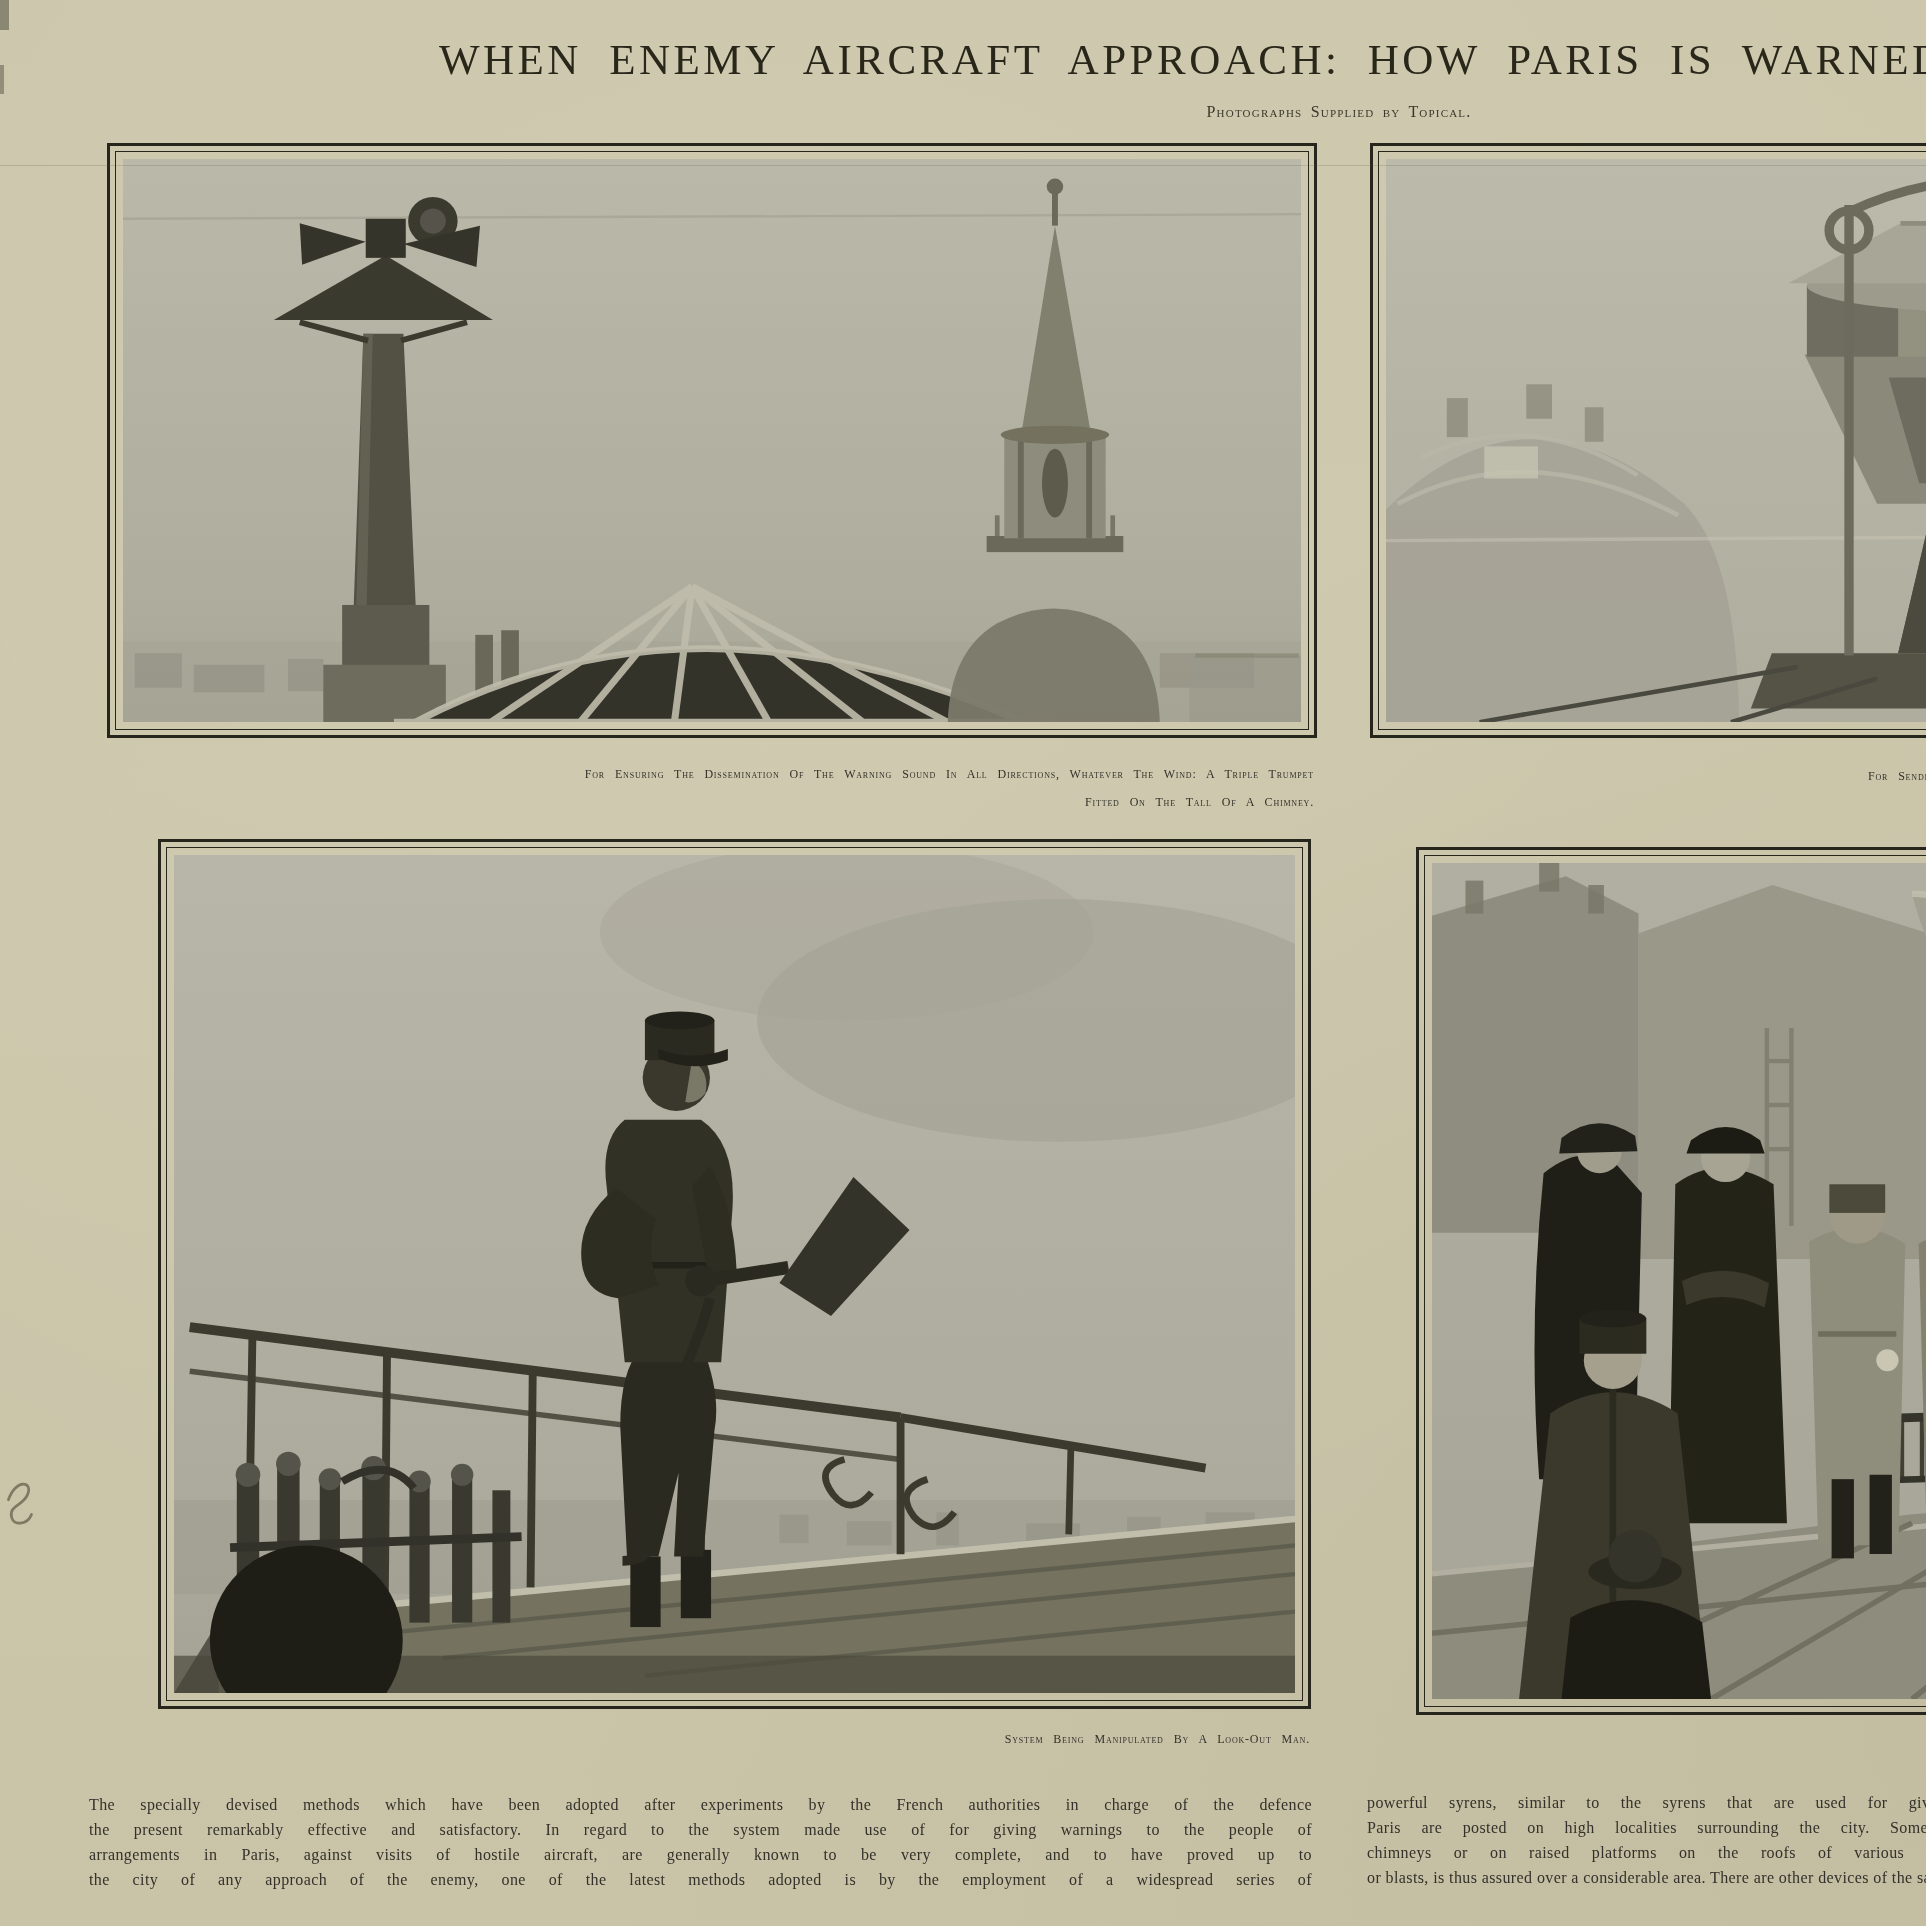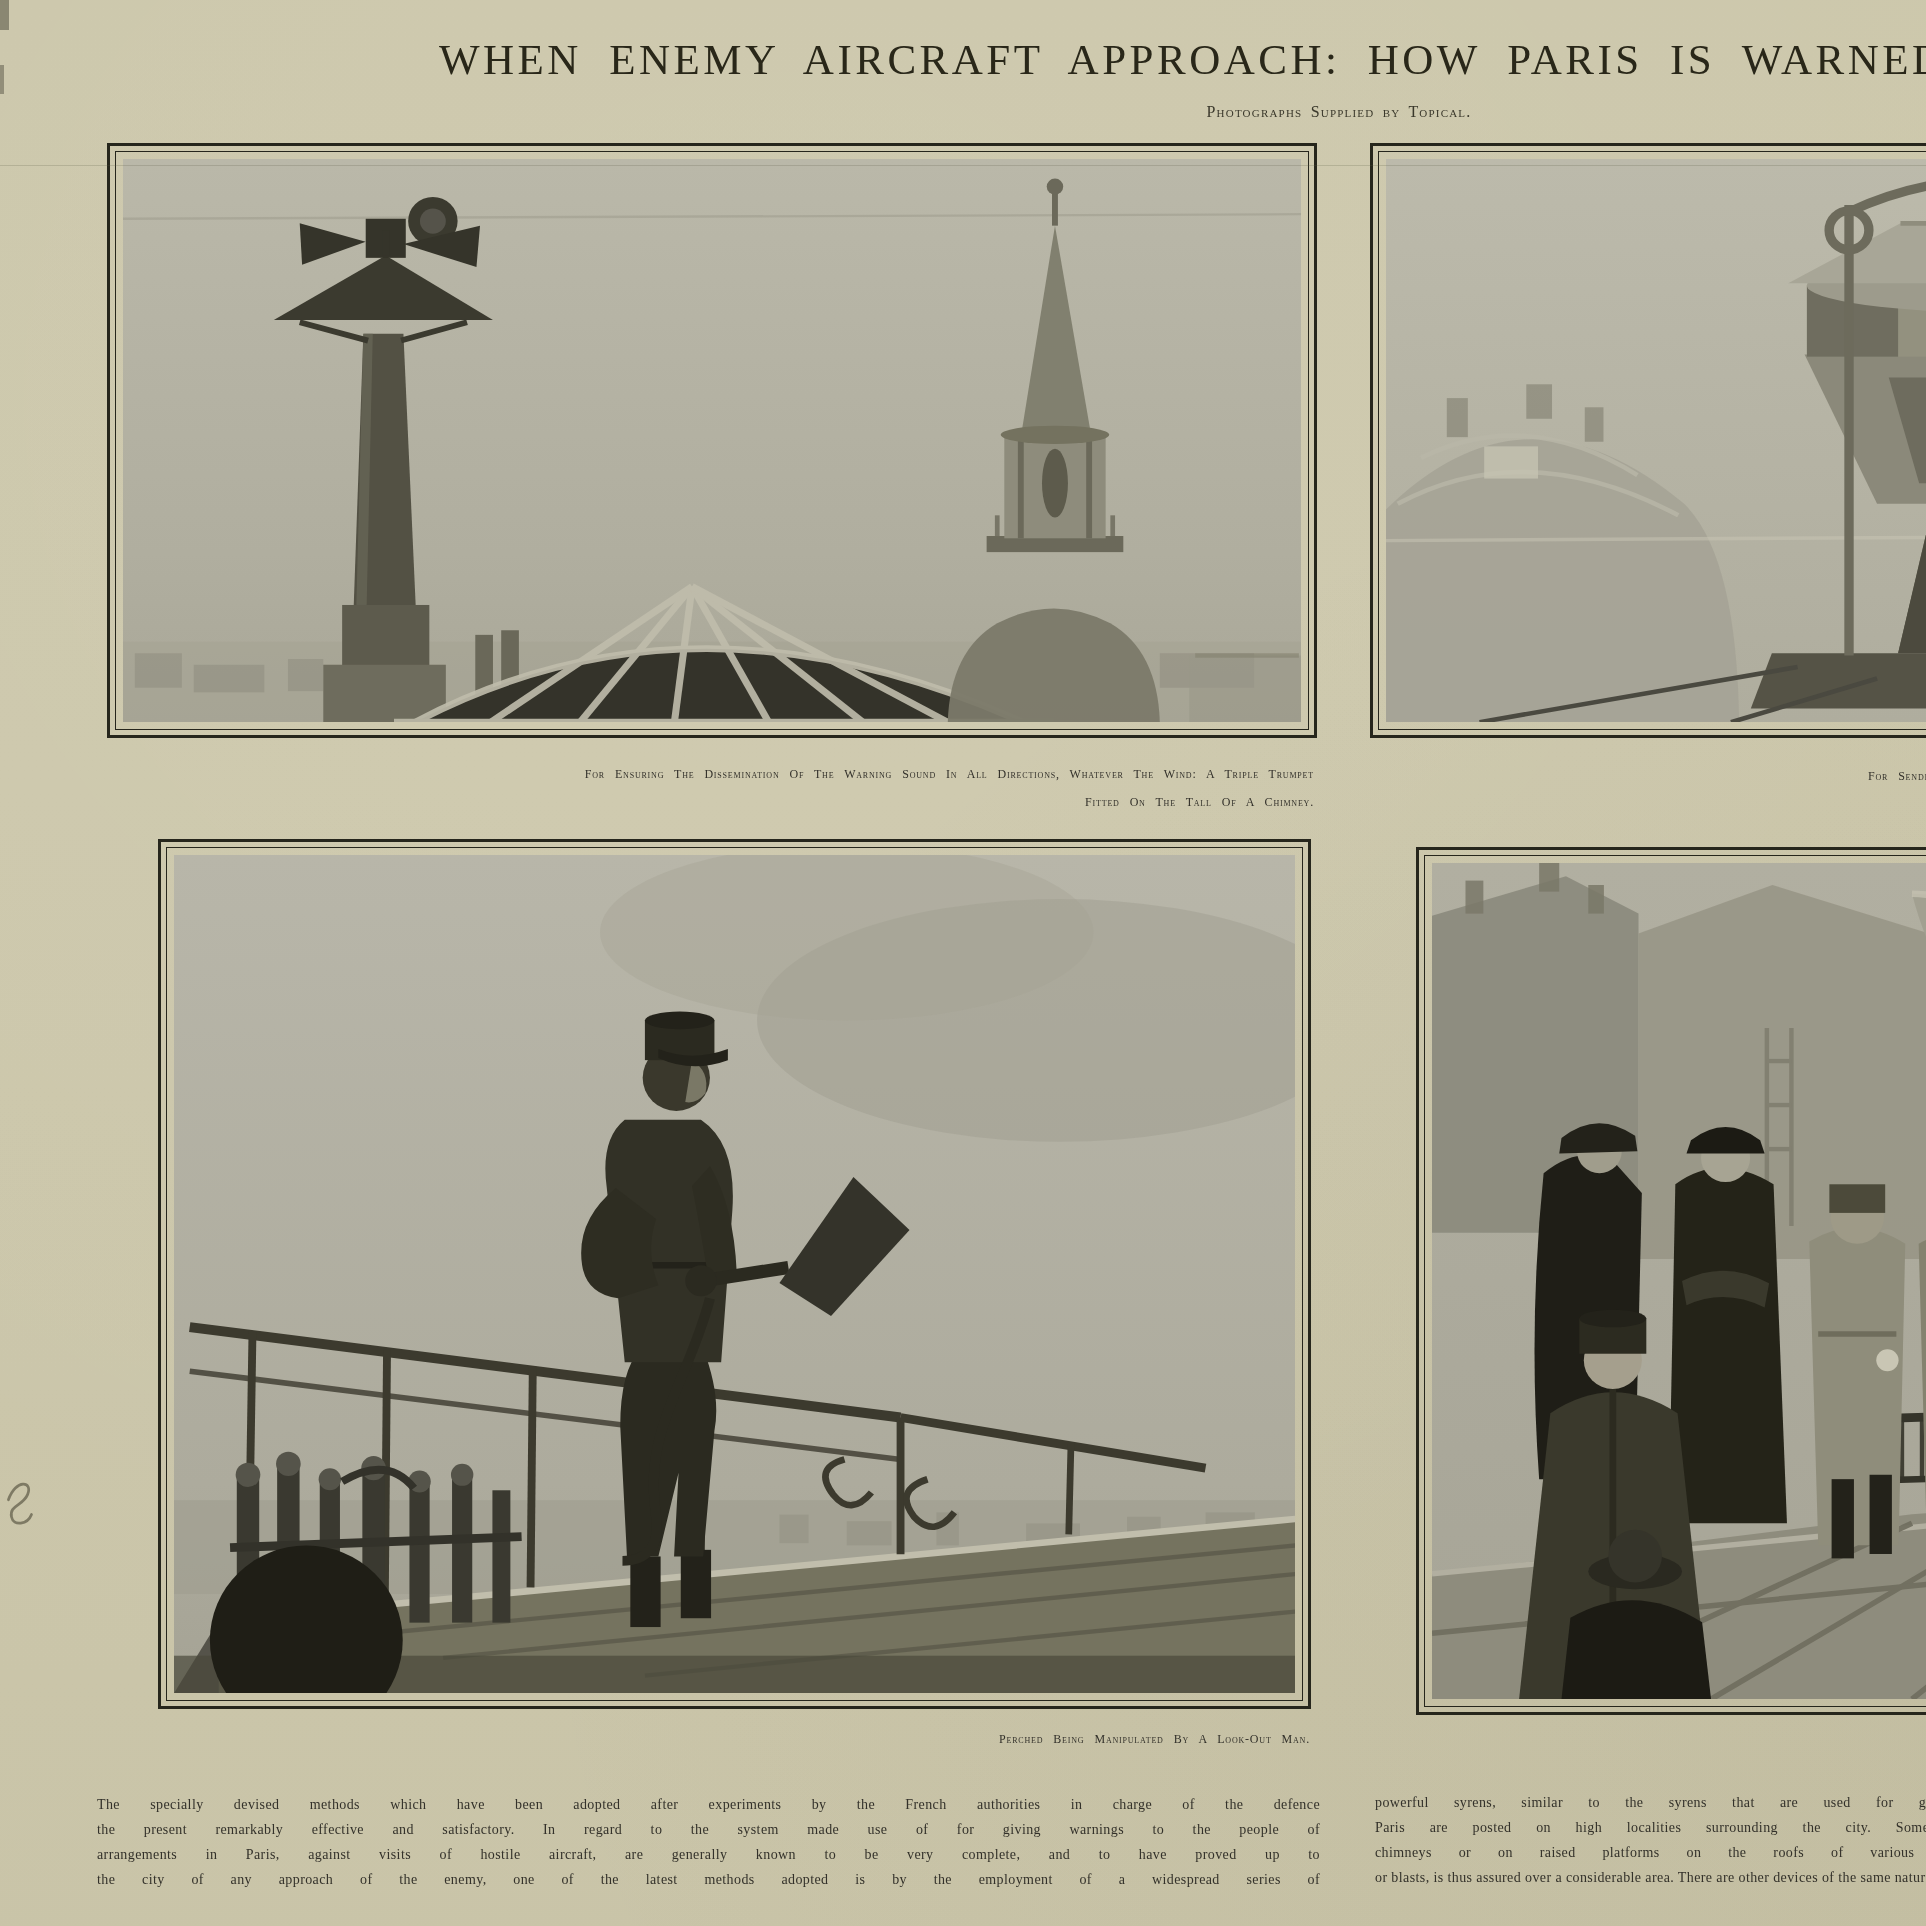--- a/index.html
+++ b/index.html
@@ -40,21 +40,21 @@
   .frame-bl{left:158px;top:839px;width:1153px;height:870px;}
   .frame-br{left:1416px;top:847px;width:1148px;height:868px;}
   
   .caption{position:absolute;text-align:right;font-variant:small-caps;
     font-size:12px;line-height:28px;letter-spacing:0.8px;word-spacing:6.2px;color:#32302a;}
   .cap-tl{left:112px;top:760px;width:1202px;}
   .cap-tr{left:1371px;top:762px;width:1198px;}
   .cap-bl{left:162px;top:1725px;width:1148px;}
   .cap-br{left:1420px;top:1731px;width:1142px;}
   
-  .bodycol{position:absolute;font-size:14px;line-height:25px;letter-spacing:0.4px;color:#33312a;margin-left:8px;}
+  .bodycol{position:absolute;font-size:16px;line-height:25px;letter-spacing:0.4px;color:#33312a;}
   .col-left{left:89px;top:1792px;width:1223px;}
   .col-right{left:1367px;top:1790px;width:1174px;}
   .bodyline{text-align:justify;text-align-last:justify;}
   .bodyline.lastline{text-align-last:left;}
   
   .crease{position:absolute;left:0;top:165px;width:100%;height:0.8px;background:rgba(92,89,70,.22);}
   .corner-tl{position:absolute;left:0;top:0;width:8.5px;height:30px;background:rgba(58,56,42,.45);}
   .edge-dash{position:absolute;left:0;top:65px;width:4.2px;height:28.5px;background:rgba(58,56,42,.40);}
   .squiggle{position:absolute;left:3.1px;top:1475px;}
 </style>
@@ -474,21 +474,21 @@
 
         <path d="M652,760 L662,652 L704,612 L764,642 L806,760 Z" fill="#212018"></path>
         <circle cx="718" cy="618" r="30" fill="#2e2d22"></circle>
         <ellipse cx="718" cy="600" rx="32" ry="10" fill="#23221a"></ellipse>
         <circle cx="700" cy="586" r="9" fill="#b3b0a0"></circle>
       </svg>
     </div>
   </figure>
 
   <div class="caption cap-bl">
-    <div>Perched Being Manipulated By A Look-Out Man.</div>
+    <div>System Being Manipulated By A Look-Out Man.</div>
   </div>
 
   <div class="caption cap-br">
     <div>At A Trial Of The Syren-Warning System: M. Guichard, General Schlumberger, Commander Perrin,</div>
     <div>And Others On A Roof While Conducting Experiments.</div>
   </div>
 
   <div class="bodycol col-left">
     <div class="bodyline">The specially devised methods which have been adopted after experiments by the French authorities in charge of the defence</div>
     <div class="bodyline">the present remarkably effective and satisfactory. In regard to the system made use of for giving warnings to the people of</div>

